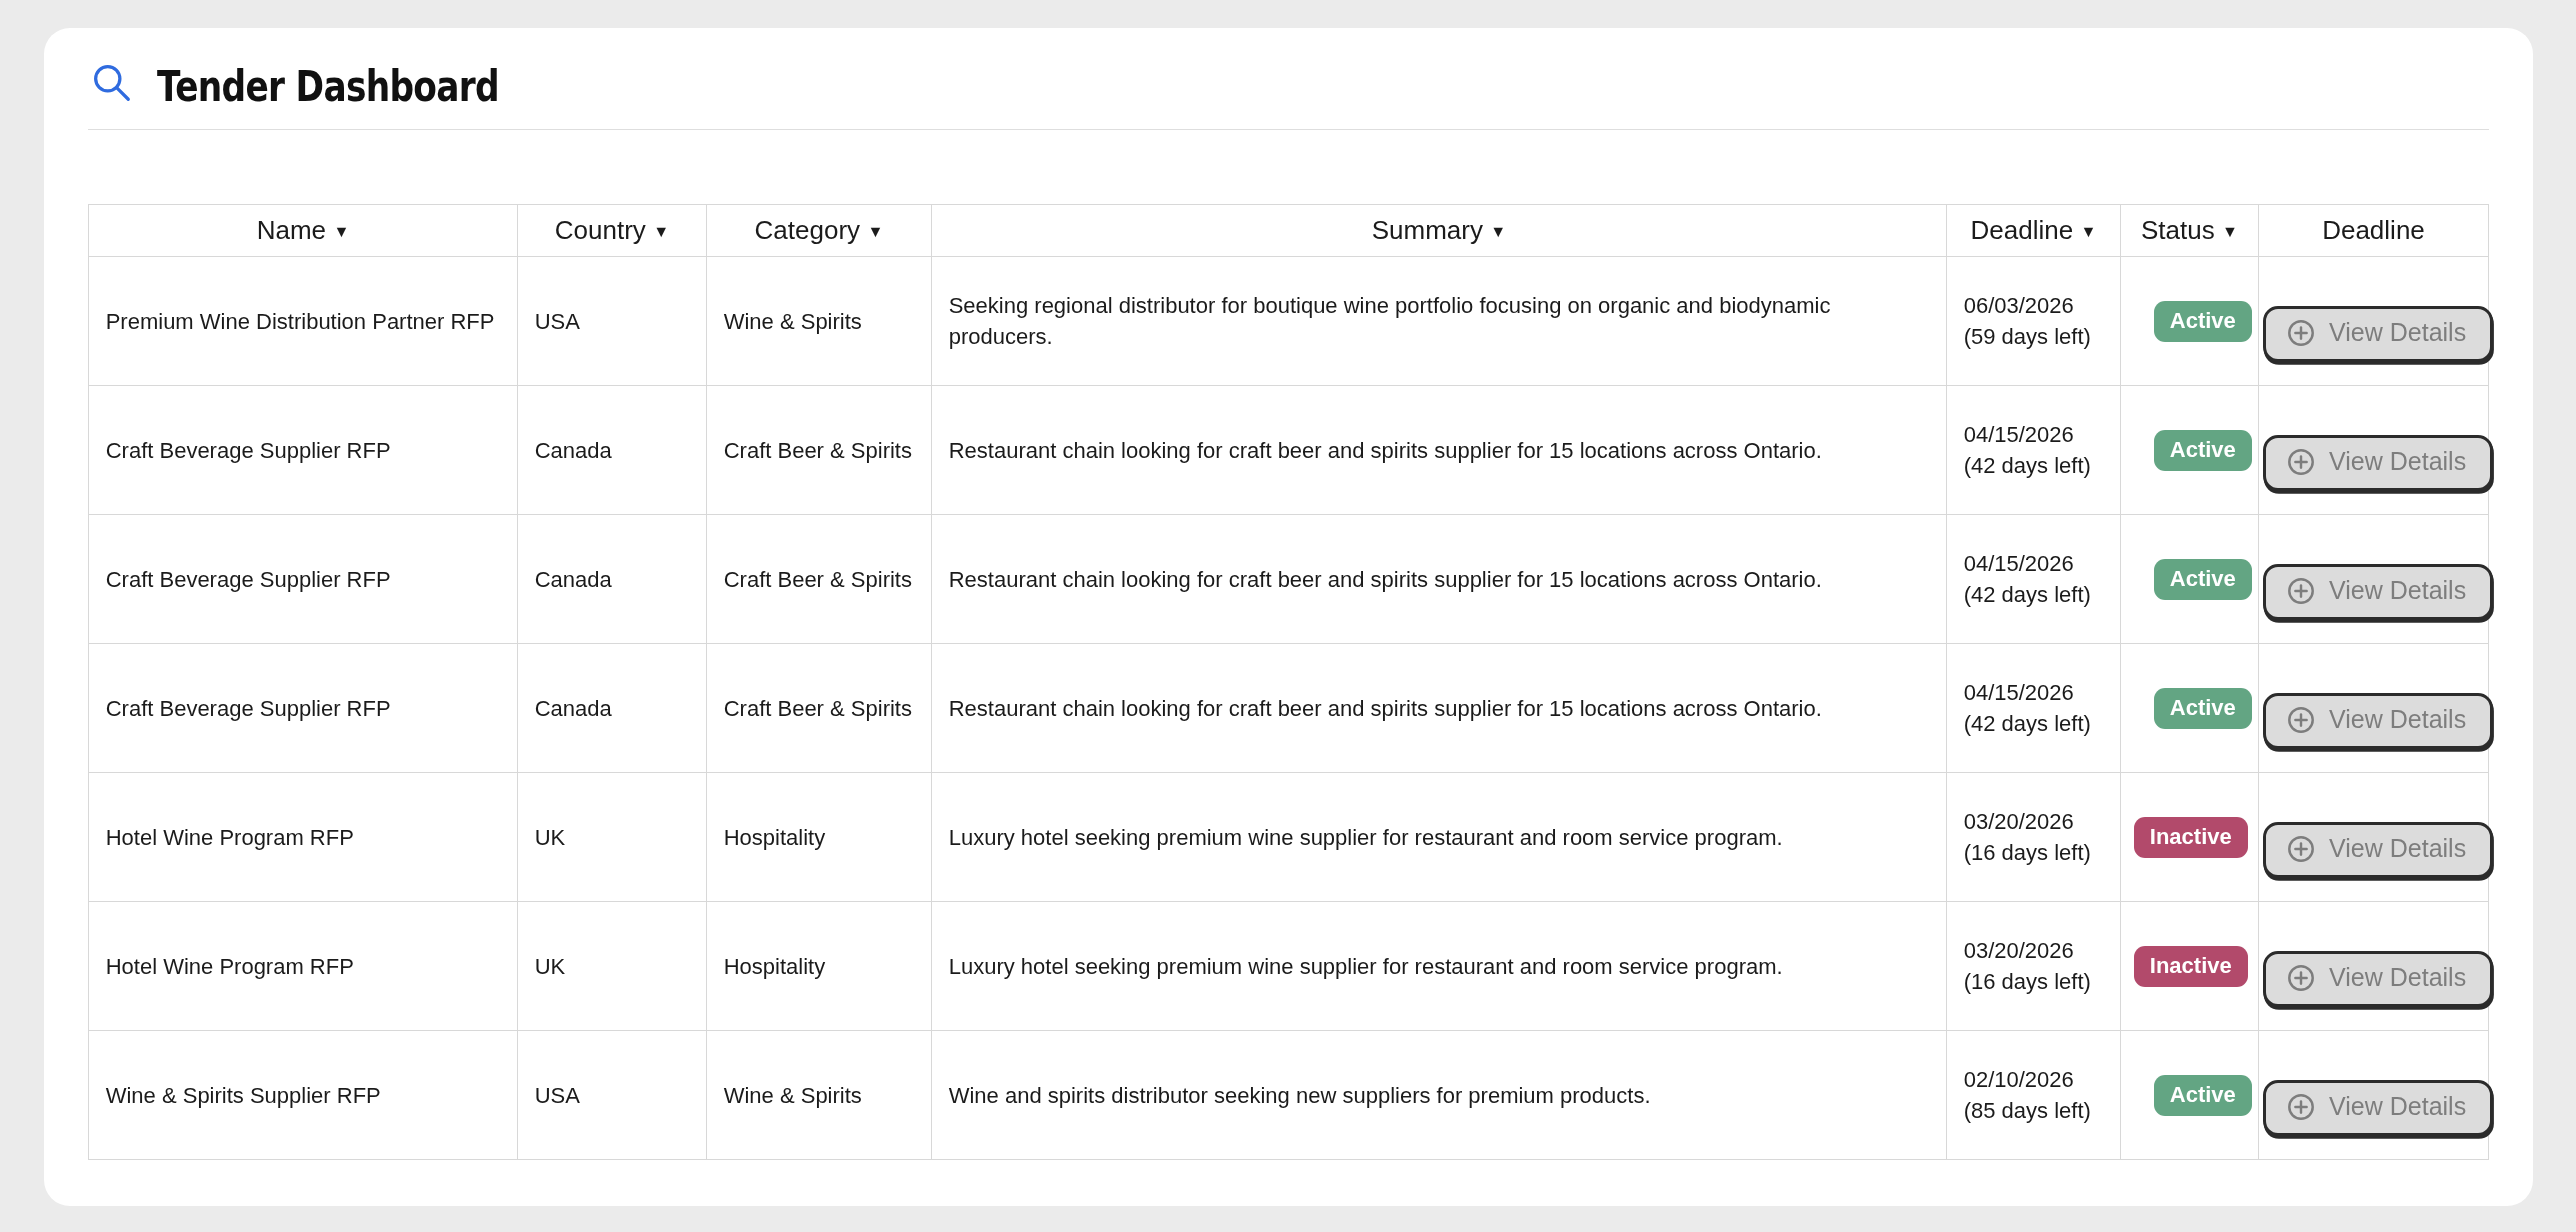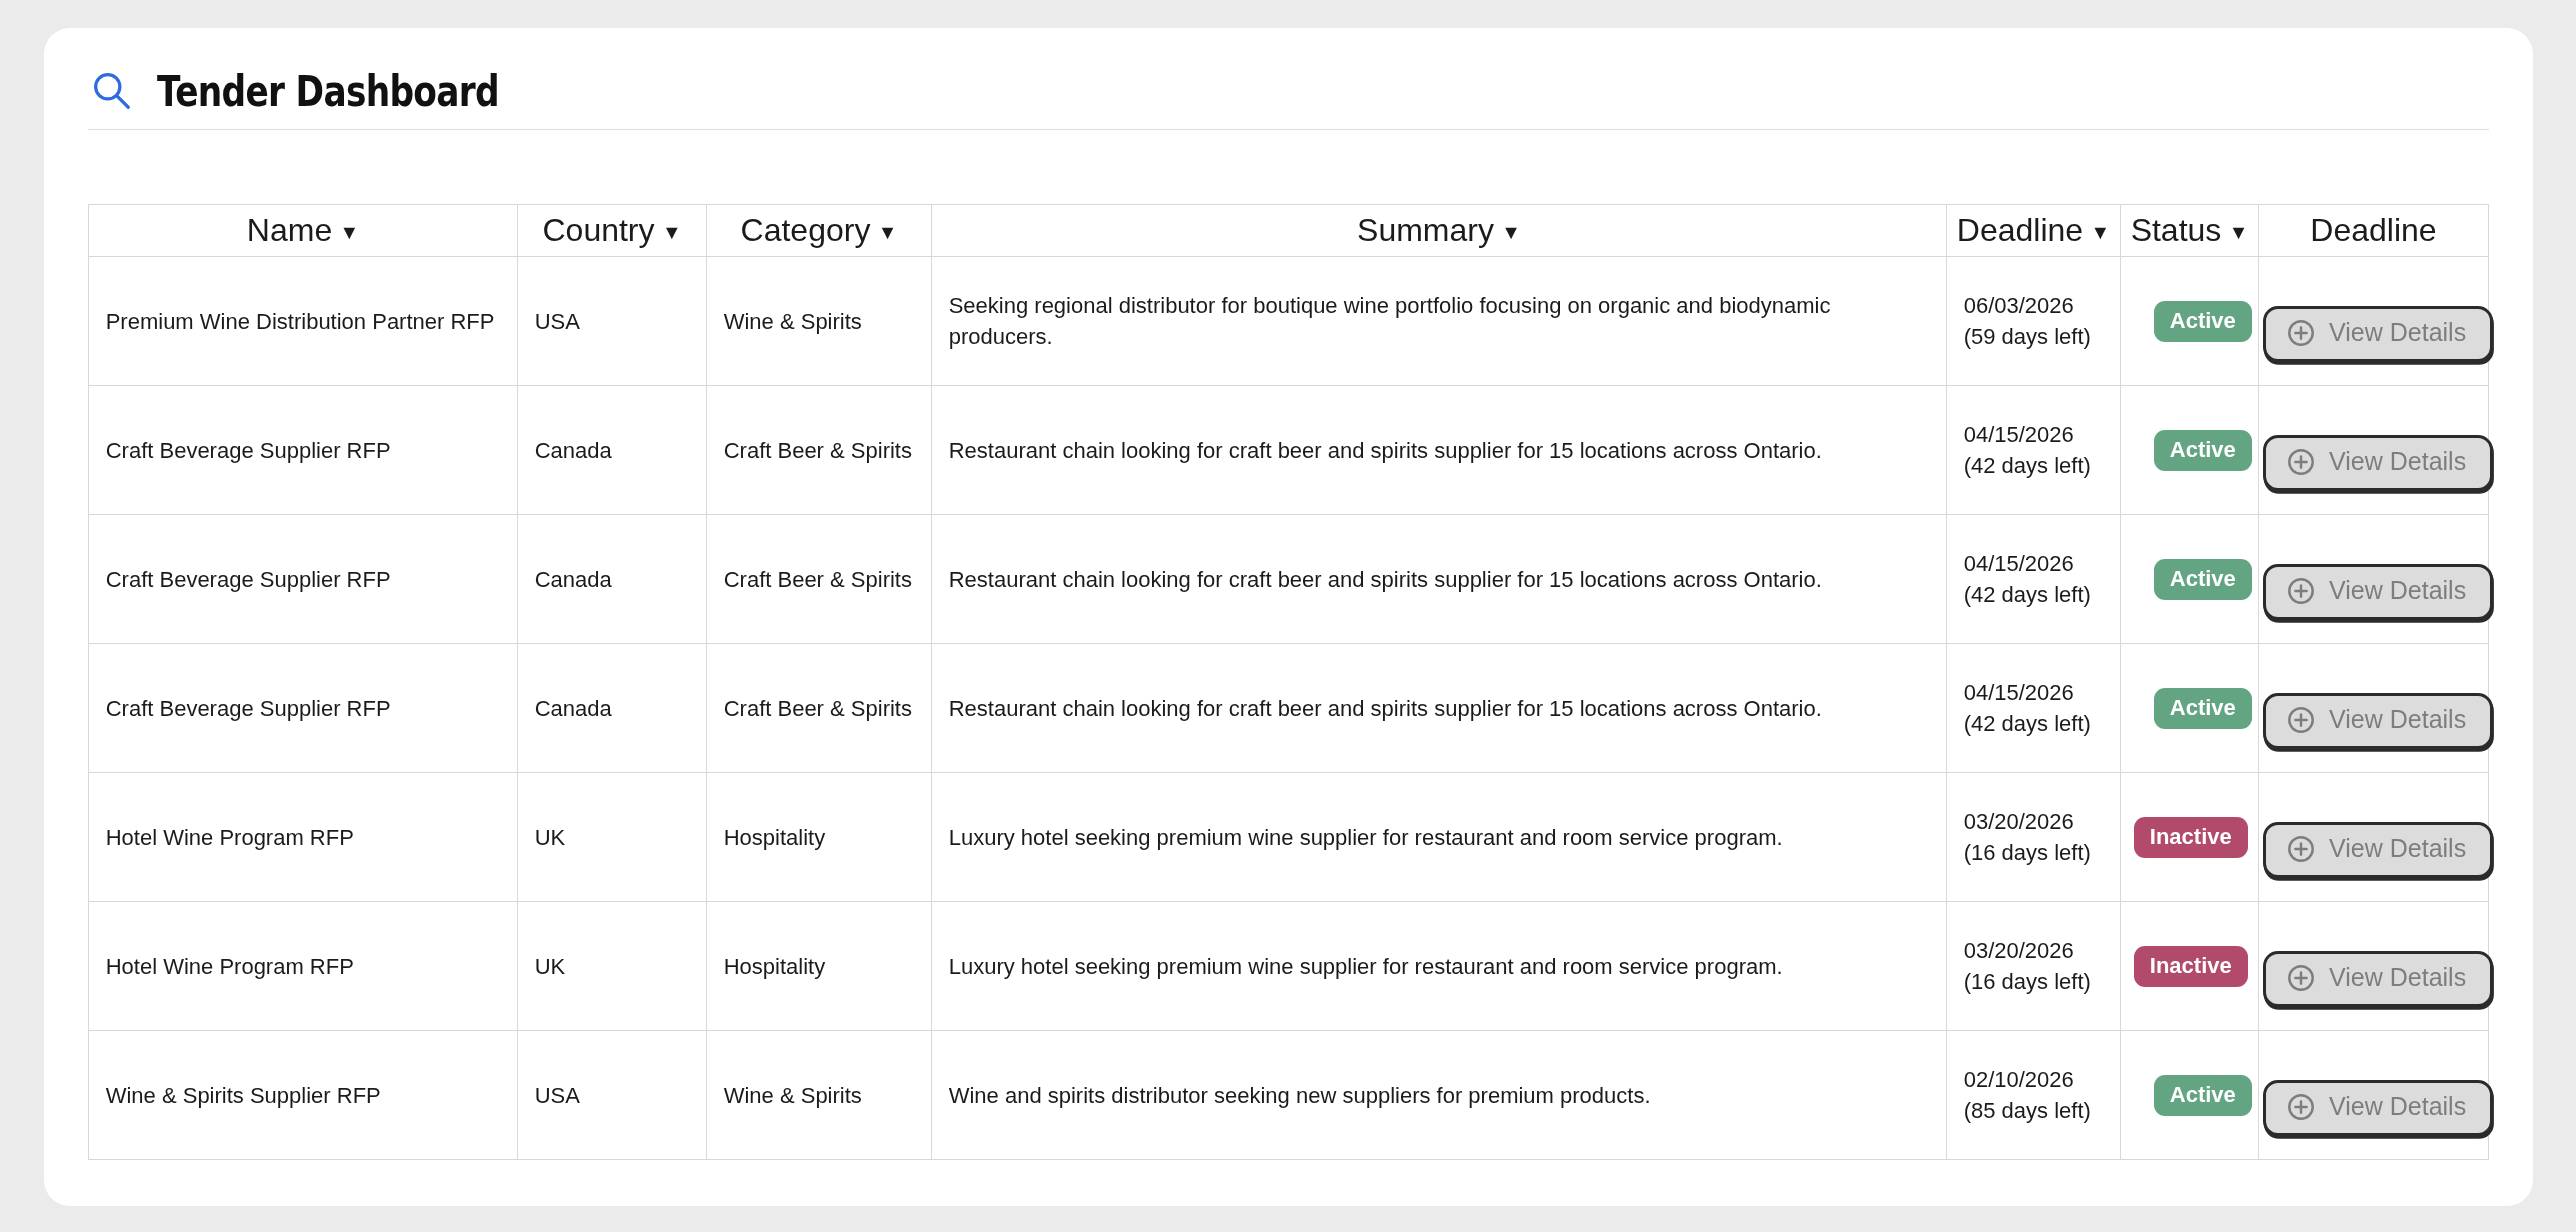--- a/index.html
+++ b/index.html
@@ -26,21 +26,21 @@
   .card {
     margin: 28px 44px;
     width: 2489px;
     height: 1178px;
     background: var(--card-bg);
     border-radius: 26px;
     padding: 33px 44px 44px 44px;
   }
   .card-header {
     display: flex;
-    align-items: center;
+    align-items: flex-start;
     gap: 24px;
     height: 59px;
     padding-left: 1.9px;
   }
   .search-icon-wrap { width: 43px; height: 43px; display: flex; align-items: center; justify-content: center; }
   .page-title {
     font-family: "DejaVu Sans", sans-serif;
     font-weight: bold;
     font-size: 43px;
     letter-spacing: -0.9px;
@@ -62,21 +62,21 @@
     table-layout: fixed;
     font-size: 22px;
   }
   .tender-table th, .tender-table td {
     border: 1.9px solid var(--border);
     vertical-align: middle;
   }
   .tender-table th {
     height: 52px;
     font-weight: 400;
-    font-size: 32px;
+    font-size: 26px;
     text-align: center;
     padding: 1.9px 7.4px;
     cursor: pointer;
     white-space: nowrap;
   }
   .sort-arrow { font-size: 0.62em; position: relative; top: -2.8px; margin-left: 7.4px; }
   .tender-table td {
     height: 129px;
     padding: 9.3px 16.7px;
     text-align: left;

